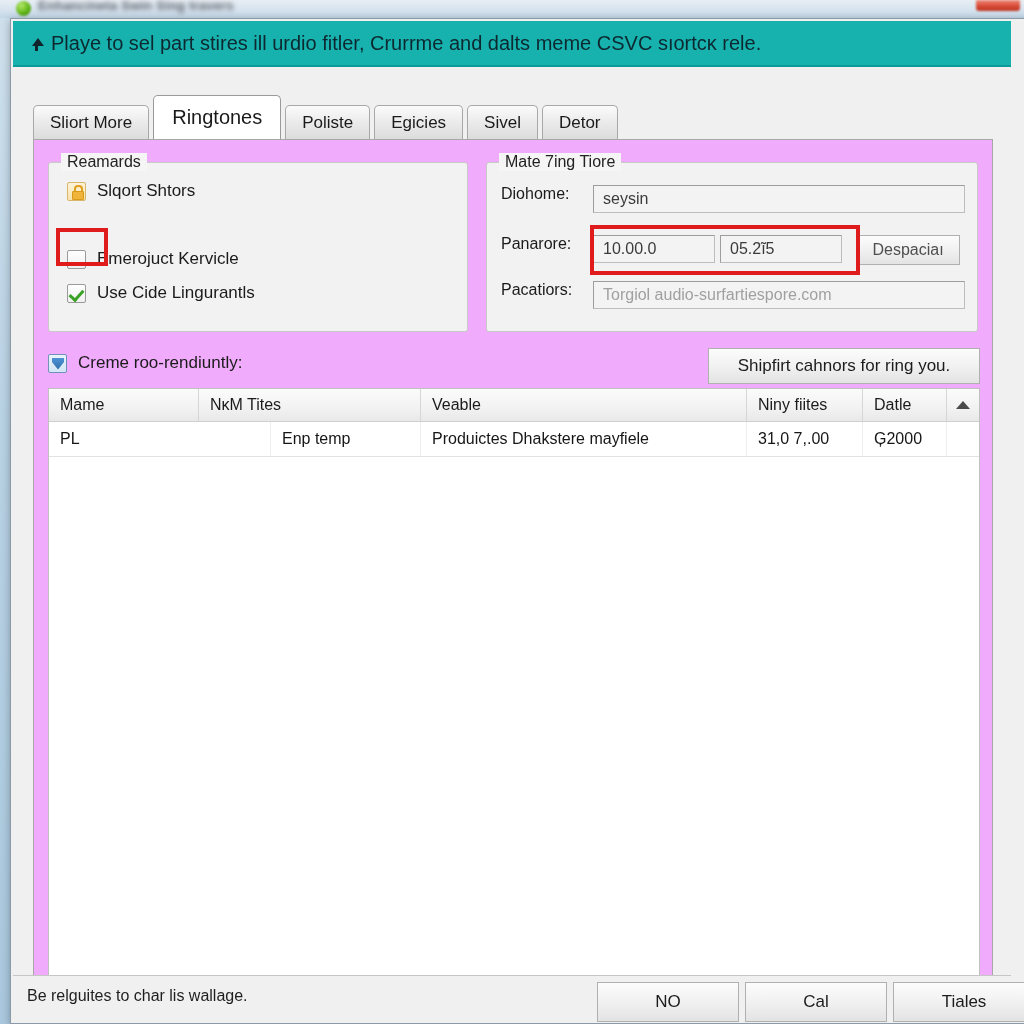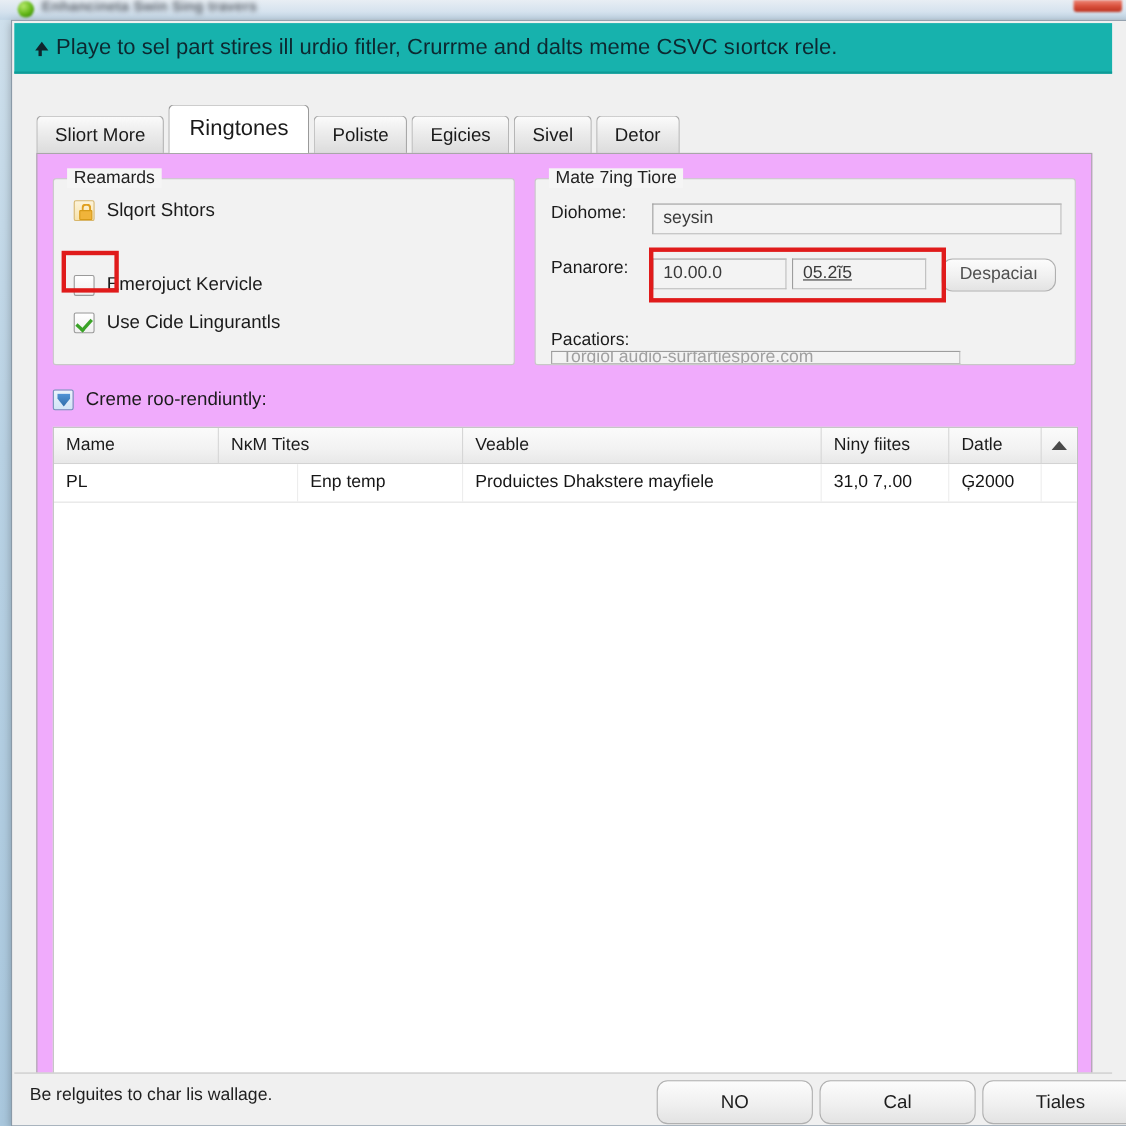--- a/index.html
+++ b/index.html
@@ -279,21 +279,21 @@
     padding-left: 9px;
     font-family: "Liberation Sans", sans-serif;
     white-space: nowrap;
     overflow: hidden;
   }
   .text-input.placeholder { color: #a0a0a0; }
 
   .btn {
     box-sizing: border-box;
     border: 1px solid #b0b0b0;
-    border-radius: 10px;
+    border-radius: 0;
     background: linear-gradient(180deg,#fcfcfc 0%, #f1f1f1 50%, #e3e3e3 100%);
     display: flex;
     align-items: center;
     justify-content: center;
     font-size: 16px;
     color: #4f4f4f;
     cursor: default;
     white-space: nowrap;
     font-family: "Liberation Sans", sans-serif;
   }
@@ -480,37 +480,38 @@
         <div class="group-legend">Mate 7ing Tiore</div>
 
         <div class="form-row" style="top:22px; width:464px;">
           <div class="form-label">Diohome:</div>
           <div class="text-input" style="width:372px;">seysin</div>
         </div>
 
         <div class="form-row" style="top:72px; width:464px;">
           <div class="form-label">Panarore:</div>
           <div class="text-input" style="width:122px;">10.00.0</div>
-          <div class="text-input" style="width:122px; margin-left:5px;text-decoration:underline;">05.2ĩ5</div>
+          <div class="text-input" style="width:122px; margin-left:5px;">05.2ĩ5</div>
           <div class="btn" style="width:104px; height:30px; margin-left:14px;">Despaciaı</div>
         </div>
 
-        <div class="form-row" style="top:138px; width:464px;flex-direction:column;">
+        <div class="form-row" style="top:118px; width:464px;">
           <div class="form-label">Pacatiors:</div>
           <div class="text-input placeholder" style="width:372px;">Torgiol audio-surfartiespore.com</div>
         </div>
 
         <div class="red-highlight" style="left:103px; top:62px; width:270px; height:50px;"></div>
       </div>
 
       <div id="mid-row">
         <div id="creme-checkbox-row">
           <div class="cb-blue"></div>
           <div id="creme-label">Creme roo-rendiuntly:</div>
         </div>
+        <div id="shipfirt-button" class="btn">Shipfirt cahnors for ring you.</div>
       </div>
 
       <div id="table-container">
         <div id="table-header">
           <div class="th" style="width:150px;">Mame</div>
           <div class="th" style="width:222px;">NĸM Tites</div>
           <div class="th" style="width:326px;">Veable</div>
           <div class="th" style="width:116px;">Niny fiites</div>
           <div class="th" style="width:84px;">Datle</div>
           <div class="th sortcol" style="width:32px;">

